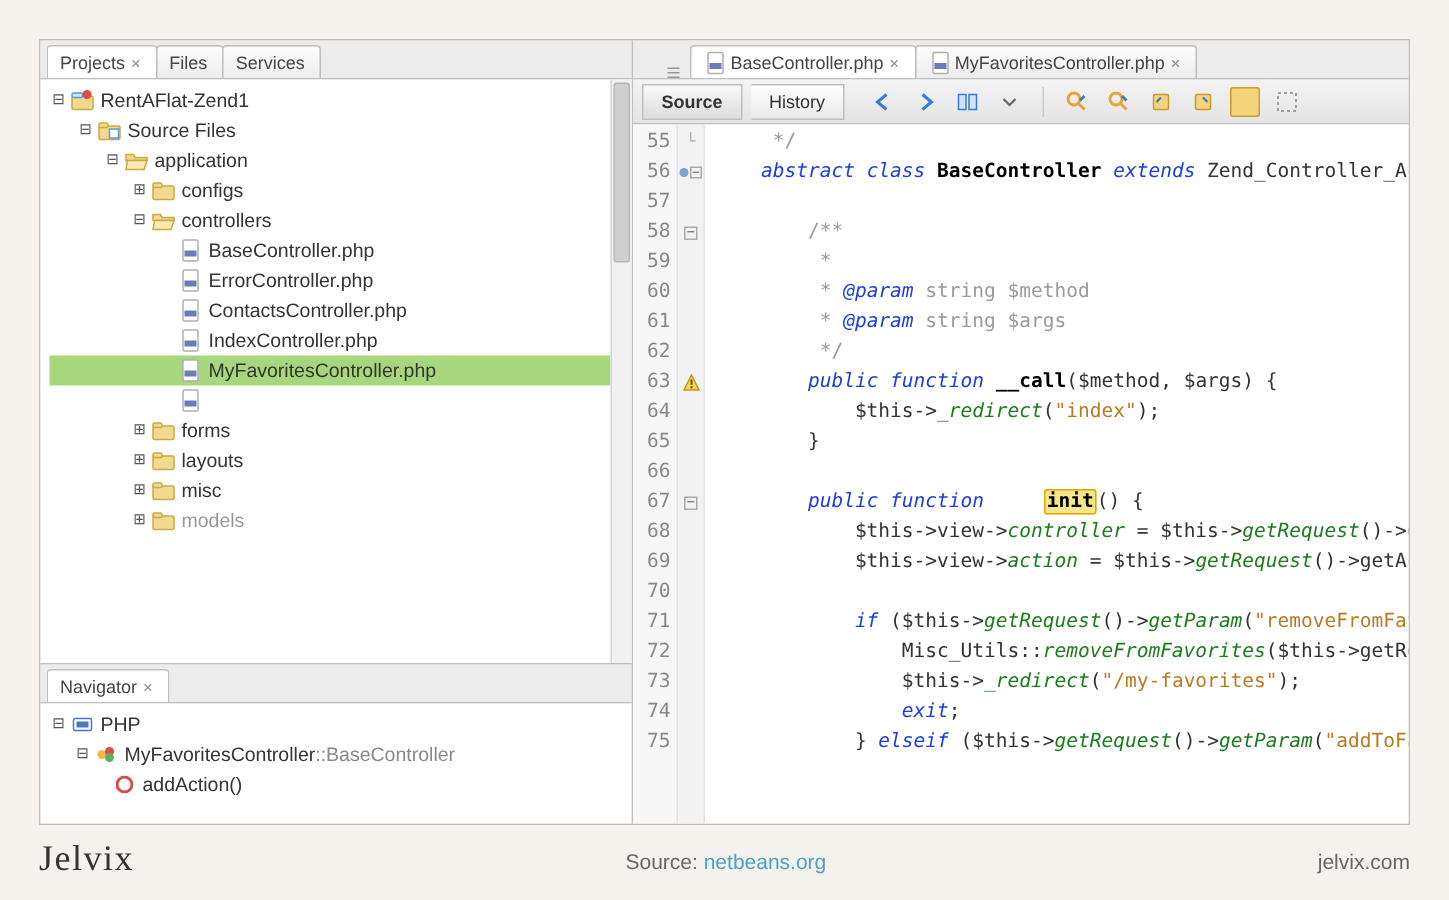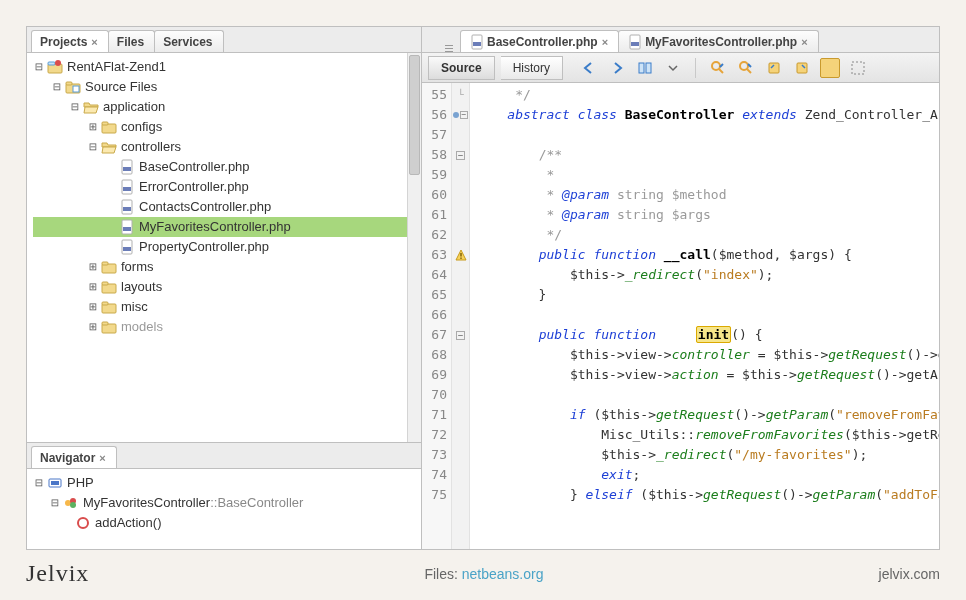--- a/index.html
+++ b/index.html
@@ -2,21 +2,21 @@
 <html><head>
 <meta charset="utf-8">
 <style>
   * { box-sizing: border-box; margin: 0; padding: 0; }
   body { font-family: "Segoe UI", Tahoma, sans-serif; font-size: 13px; background: #f5f2ed; color: #333; width: 966px; height: 600px; overflow: hidden; }
   .outer { padding: 26px; }
   .ide-frame { width: 914px; height: 524px; background: #ececec; border: 1px solid #bfbfbf; display: flex; }
   .left-col { width: 395px; display: flex; flex-direction: column; border-right: 1px solid #bfbfbf; }
   .right-col { flex: 1; display: flex; flex-direction: column; min-width: 0; }
   .tabbar { display: flex; align-items: flex-end; background: #ececec; border-bottom: 1px solid #bfbfbf; height: 26px; padding-left: 4px; gap: 0; }
-  .tab { background: linear-gradient(#fdfdfd,#ececec); border: 1px solid #bfbfbf; border-bottom: none; border-radius: 3px 3px 0 0; padding: 3px 10px 3px 8px; margin-right: -1px; display: flex; align-items: center; gap: 4px; font-size: 12px; color: #444; cursor: pointer; height: 22px; font-weight: bold; }
+  .tab { background: linear-gradient(#fdfdfd,#ececec); border: 1px solid #bfbfbf; border-bottom: none; border-radius: 3px 3px 0 0; padding: 3px 10px 3px 8px; margin-right: -1px; display: flex; align-items: flex-end; gap: 4px; font-size: 12px; color: #444; cursor: pointer; height: 22px; }
   .tab.active { background: #fff; position: relative; z-index: 2; }
   .tab .close { font-size: 11px; color: #888; }
   .tab .tabicon { width: 14px; height: 14px; display: inline-flex; align-items: center; justify-content: center; }
   .panel { background: #fff; flex: 1; border-top: none; display: flex; overflow: hidden; }
   .tree { flex: 1; overflow: auto; padding: 4px 0 4px 6px; font-size: 13px; line-height: 20px; }
   .tree-row { display: flex; align-items: center; white-space: nowrap; height: 20px; padding-right: 6px; }
   .tree-row.selected { background: #a7d77d; }
   .twisty { width: 12px; display: inline-flex; justify-content: center; color: #555; font-size: 10px; cursor: pointer; }
   .node-icon { width: 16px; height: 16px; margin: 0 4px 0 2px; display: inline-flex; align-items: center; justify-content: center; }
   .indent { display: inline-block; }
@@ -157,41 +157,51 @@
               <span class="indent" style="width:72px"></span>
               <span class="twisty"></span>
               <span class="node-icon">
                 <svg width="16" height="16">
                   <rect x="3" y="1" width="10" height="14" rx="1" fill="#fff" stroke="#b0b0b0"></rect>
                   <rect x="4" y="8" width="8" height="4" fill="#6b7db8"></rect>
                 </svg>
               </span>
               <span>ContactsController.php</span>
             </div>
+            <div class="tree-row">
+              <span class="indent" style="width:72px"></span>
+              <span class="twisty"></span>
+              <span class="node-icon">
+                <svg width="16" height="16">
+                  <rect x="3" y="1" width="10" height="14" rx="1" fill="#fff" stroke="#b0b0b0"></rect>
+                  <rect x="4" y="8" width="8" height="4" fill="#6b7db8"></rect>
+                </svg>
+              </span>
+              <span>IndexController.php</span>
+            </div>
             <div class="tree-row selected">
               <span class="indent" style="width:72px"></span>
               <span class="twisty"></span>
               <span class="node-icon">
                 <svg width="16" height="16">
                   <rect x="3" y="1" width="10" height="14" rx="1" fill="#fff" stroke="#b0b0b0"></rect>
                   <rect x="4" y="8" width="8" height="4" fill="#6b7db8"></rect>
                 </svg>
               </span>
               <span>MyFavoritesController.php</span>
             </div>
             <div class="tree-row">
               <span class="indent" style="width:72px"></span>
               <span class="twisty"></span>
               <span class="node-icon">
                 <svg width="16" height="16">
                   <rect x="3" y="1" width="10" height="14" rx="1" fill="#fff" stroke="#b0b0b0"></rect>
                   <rect x="4" y="8" width="8" height="4" fill="#6b7db8"></rect>
                 </svg>
               </span>
-              <span>PropertyController.php</span>
             </div>
             <div class="tree-row">
               <span class="indent" style="width:54px"></span>
               <span class="twisty">⊞</span>
               <span class="node-icon">
                 <svg width="16" height="16">
                   <rect x="1" y="5" width="14" height="9" rx="1" fill="#f2d98c" stroke="#c9a94a"></rect>
                   <rect x="1" y="3" width="6" height="3" rx="1" fill="#f2d98c" stroke="#c9a94a"></rect>
                 </svg>
               </span>
@@ -443,16 +453,16 @@
         <div class="code" id="code-area"><span class="code-line"><span>     </span><span class="cm">*/</span></span><span class="code-line"><span>    </span><span class="kw">abstract class</span><span> </span><span class="bold">BaseController</span><span> </span><span class="kw">extends</span><span> Zend_Controller_Ac</span></span><span class="code-line"><span> </span></span><span class="code-line"><span>        </span><span class="cm">/**</span></span><span class="code-line"><span>         </span><span class="cm">*</span></span><span class="code-line"><span>         </span><span class="cm">* </span><span class="kw">@param</span><span class="cm"> string $method</span></span><span class="code-line"><span>         </span><span class="cm">* </span><span class="kw">@param</span><span class="cm"> string $args</span></span><span class="code-line"><span>         </span><span class="cm">*/</span></span><span class="code-line"><span>        </span><span class="kw">public function</span><span> </span><span class="bold">__call</span><span>($method, $args) {</span></span><span class="code-line"><span>            $this-&gt;</span><span class="fn">_redirect</span><span>(</span><span class="str">"index"</span><span>);</span></span><span class="code-line"><span>        }</span></span><span class="code-line"><span> </span></span><span class="code-line"><span>        </span><span class="kw">public function</span><span> </span><span class="hl-word bold">init</span><span>() {</span></span><span class="code-line"><span>            $this-&gt;view-&gt;</span><span class="fn">controller</span><span> = $this-&gt;</span><span class="fn">getRequest</span><span>()-&gt;g</span></span><span class="code-line"><span>            $this-&gt;view-&gt;</span><span class="fn">action</span><span> = $this-&gt;</span><span class="fn">getRequest</span><span>()-&gt;getAc</span></span><span class="code-line"><span> </span></span><span class="code-line"><span>            </span><span class="kw">if</span><span> ($this-&gt;</span><span class="fn">getRequest</span><span>()-&gt;</span><span class="fn">getParam</span><span>(</span><span class="str">"removeFromFav</span></span><span class="code-line"><span>                Misc_Utils::</span><span class="fn">removeFromFavorites</span><span>($this-&gt;getRe</span></span><span class="code-line"><span>                $this-&gt;</span><span class="fn">_redirect</span><span>(</span><span class="str">"/my-favorites"</span><span>);</span></span><span class="code-line"><span>                </span><span class="kw">exit</span><span>;</span></span><span class="code-line"><span>            } </span><span class="kw">elseif</span><span> ($this-&gt;</span><span class="fn">getRequest</span><span>()-&gt;</span><span class="fn">getParam</span><span>(</span><span class="str">"addToFa</span></span></div>
       </div>
 
     </div>
   </div>
 </div>
 
 <div class="footer">
   <span class="brand">Jelvix</span>
   <span>
-    <span>Files: </span><span class="link">netbeans.org</span>
+    <span>Source: </span><span class="link">netbeans.org</span>
   </span>
   <span>jelvix.com</span>
 </div>
 
 </body></html>

